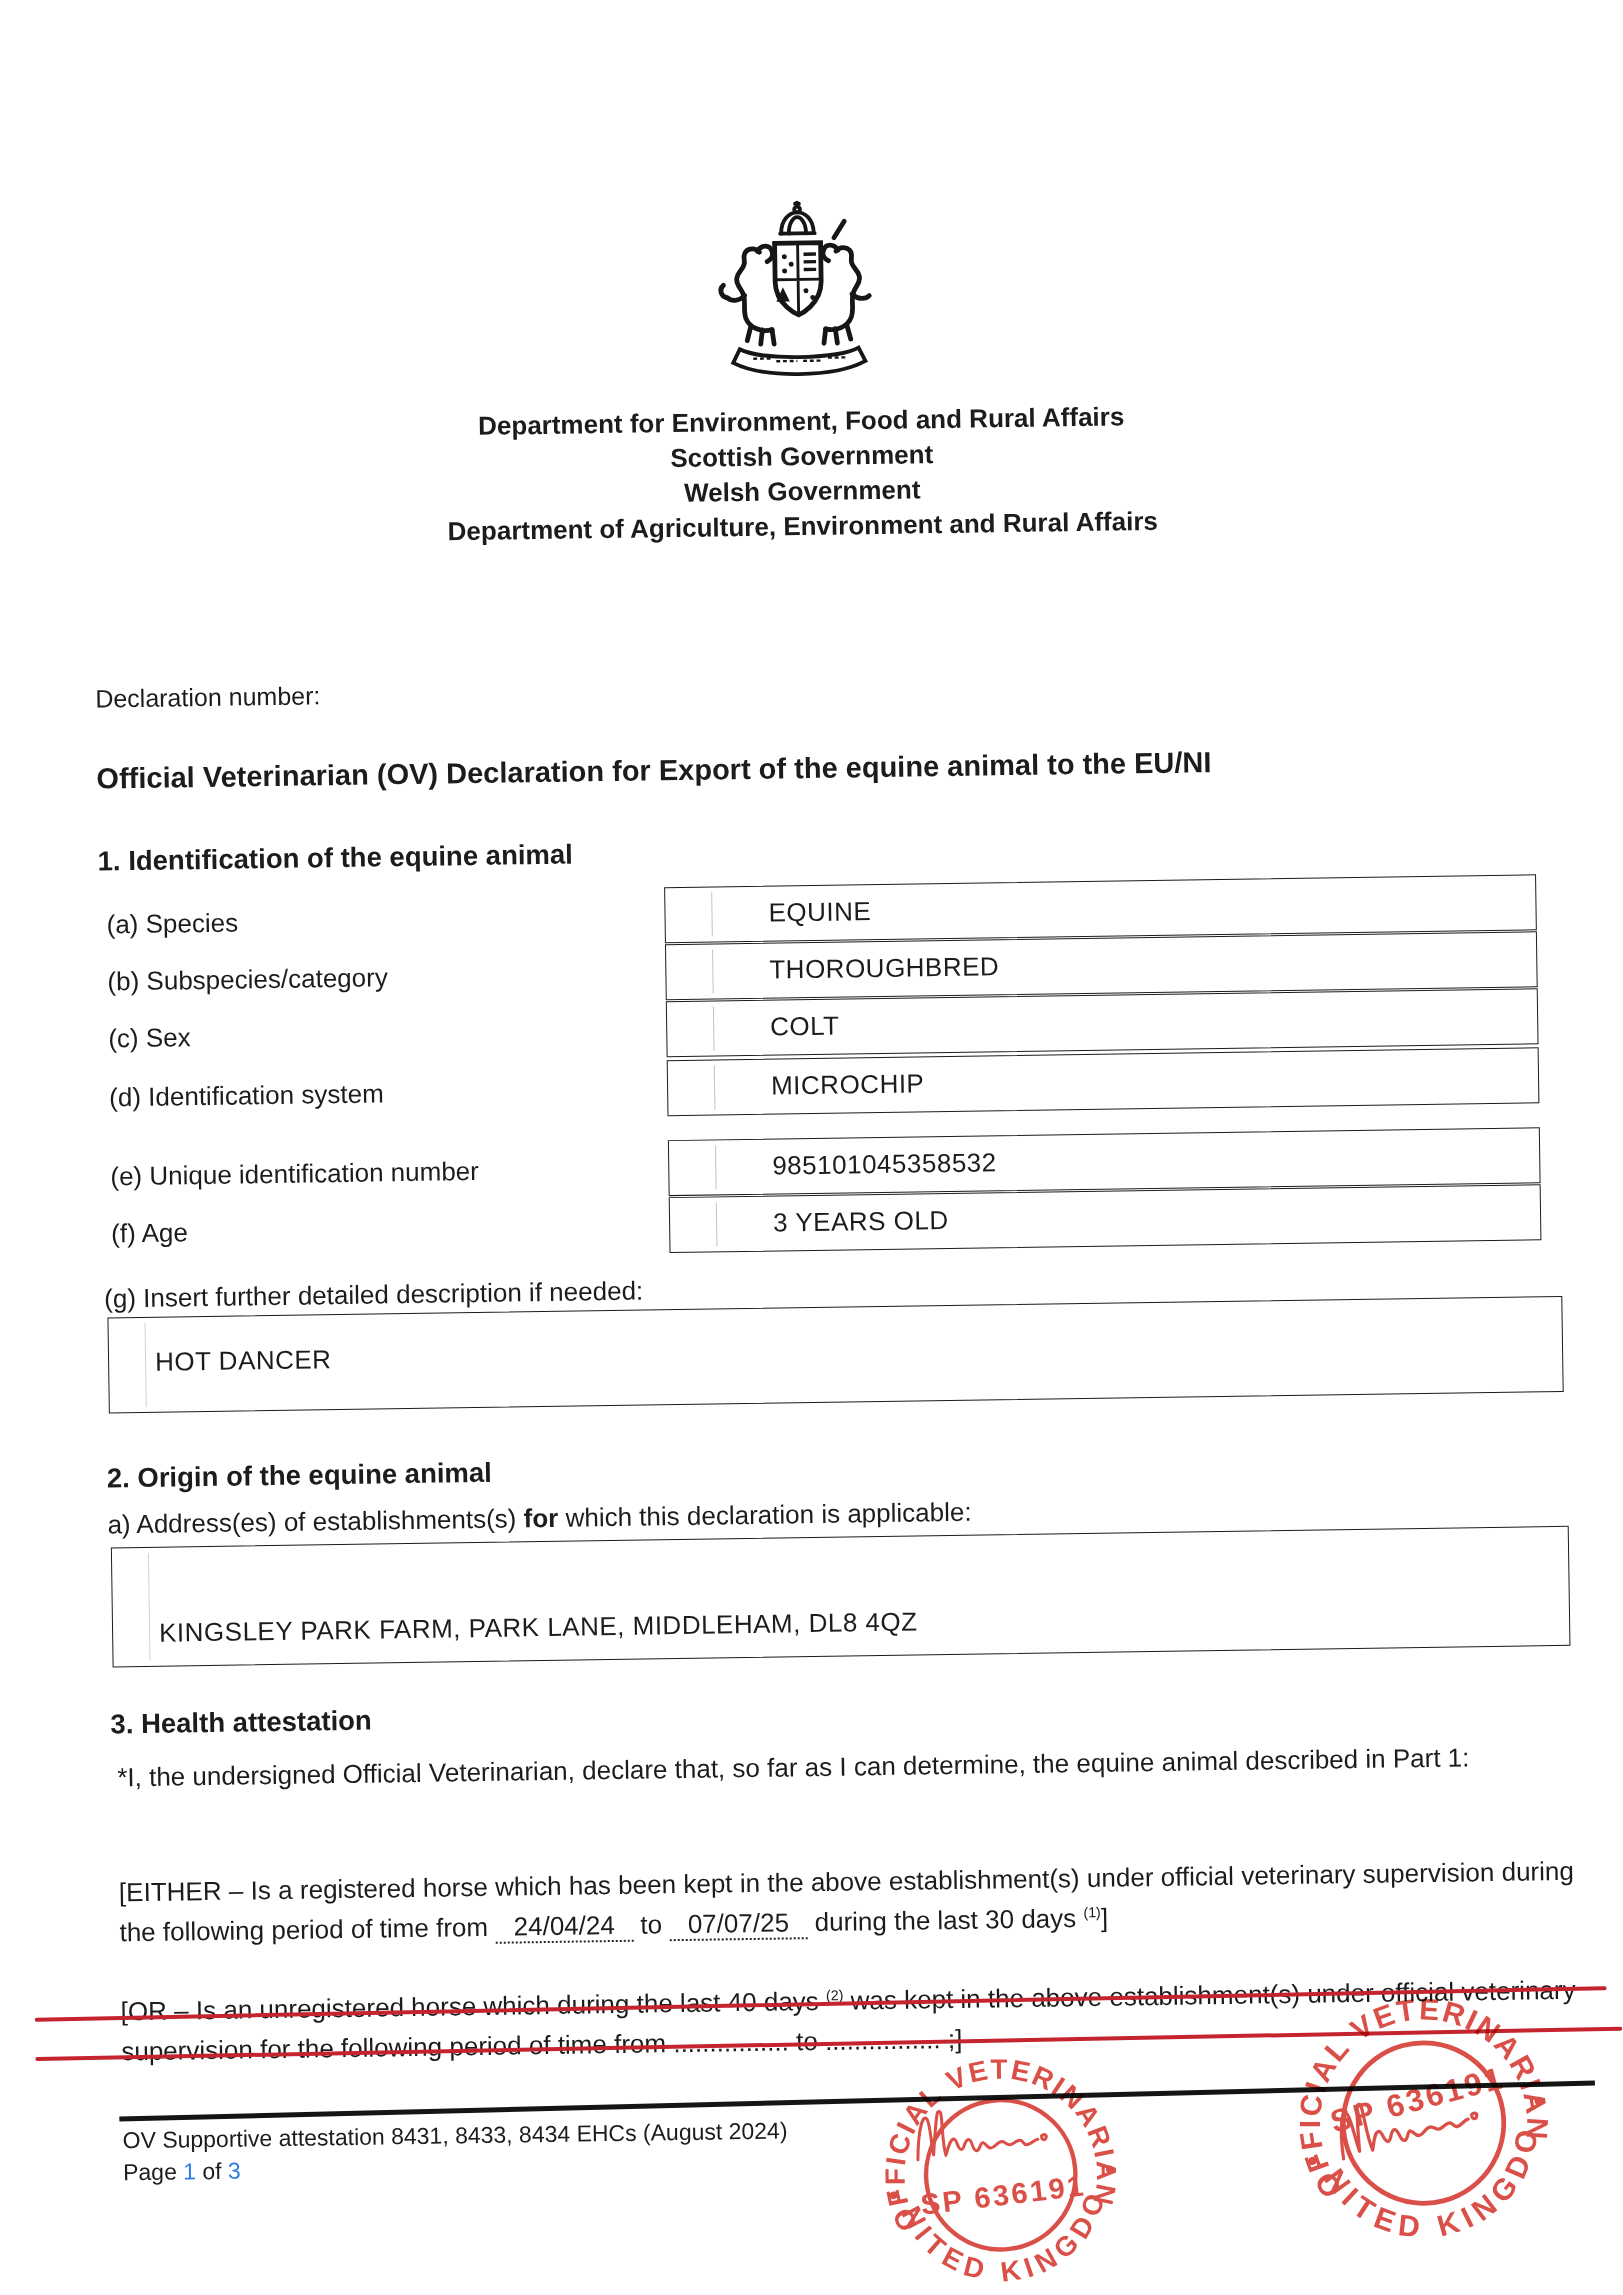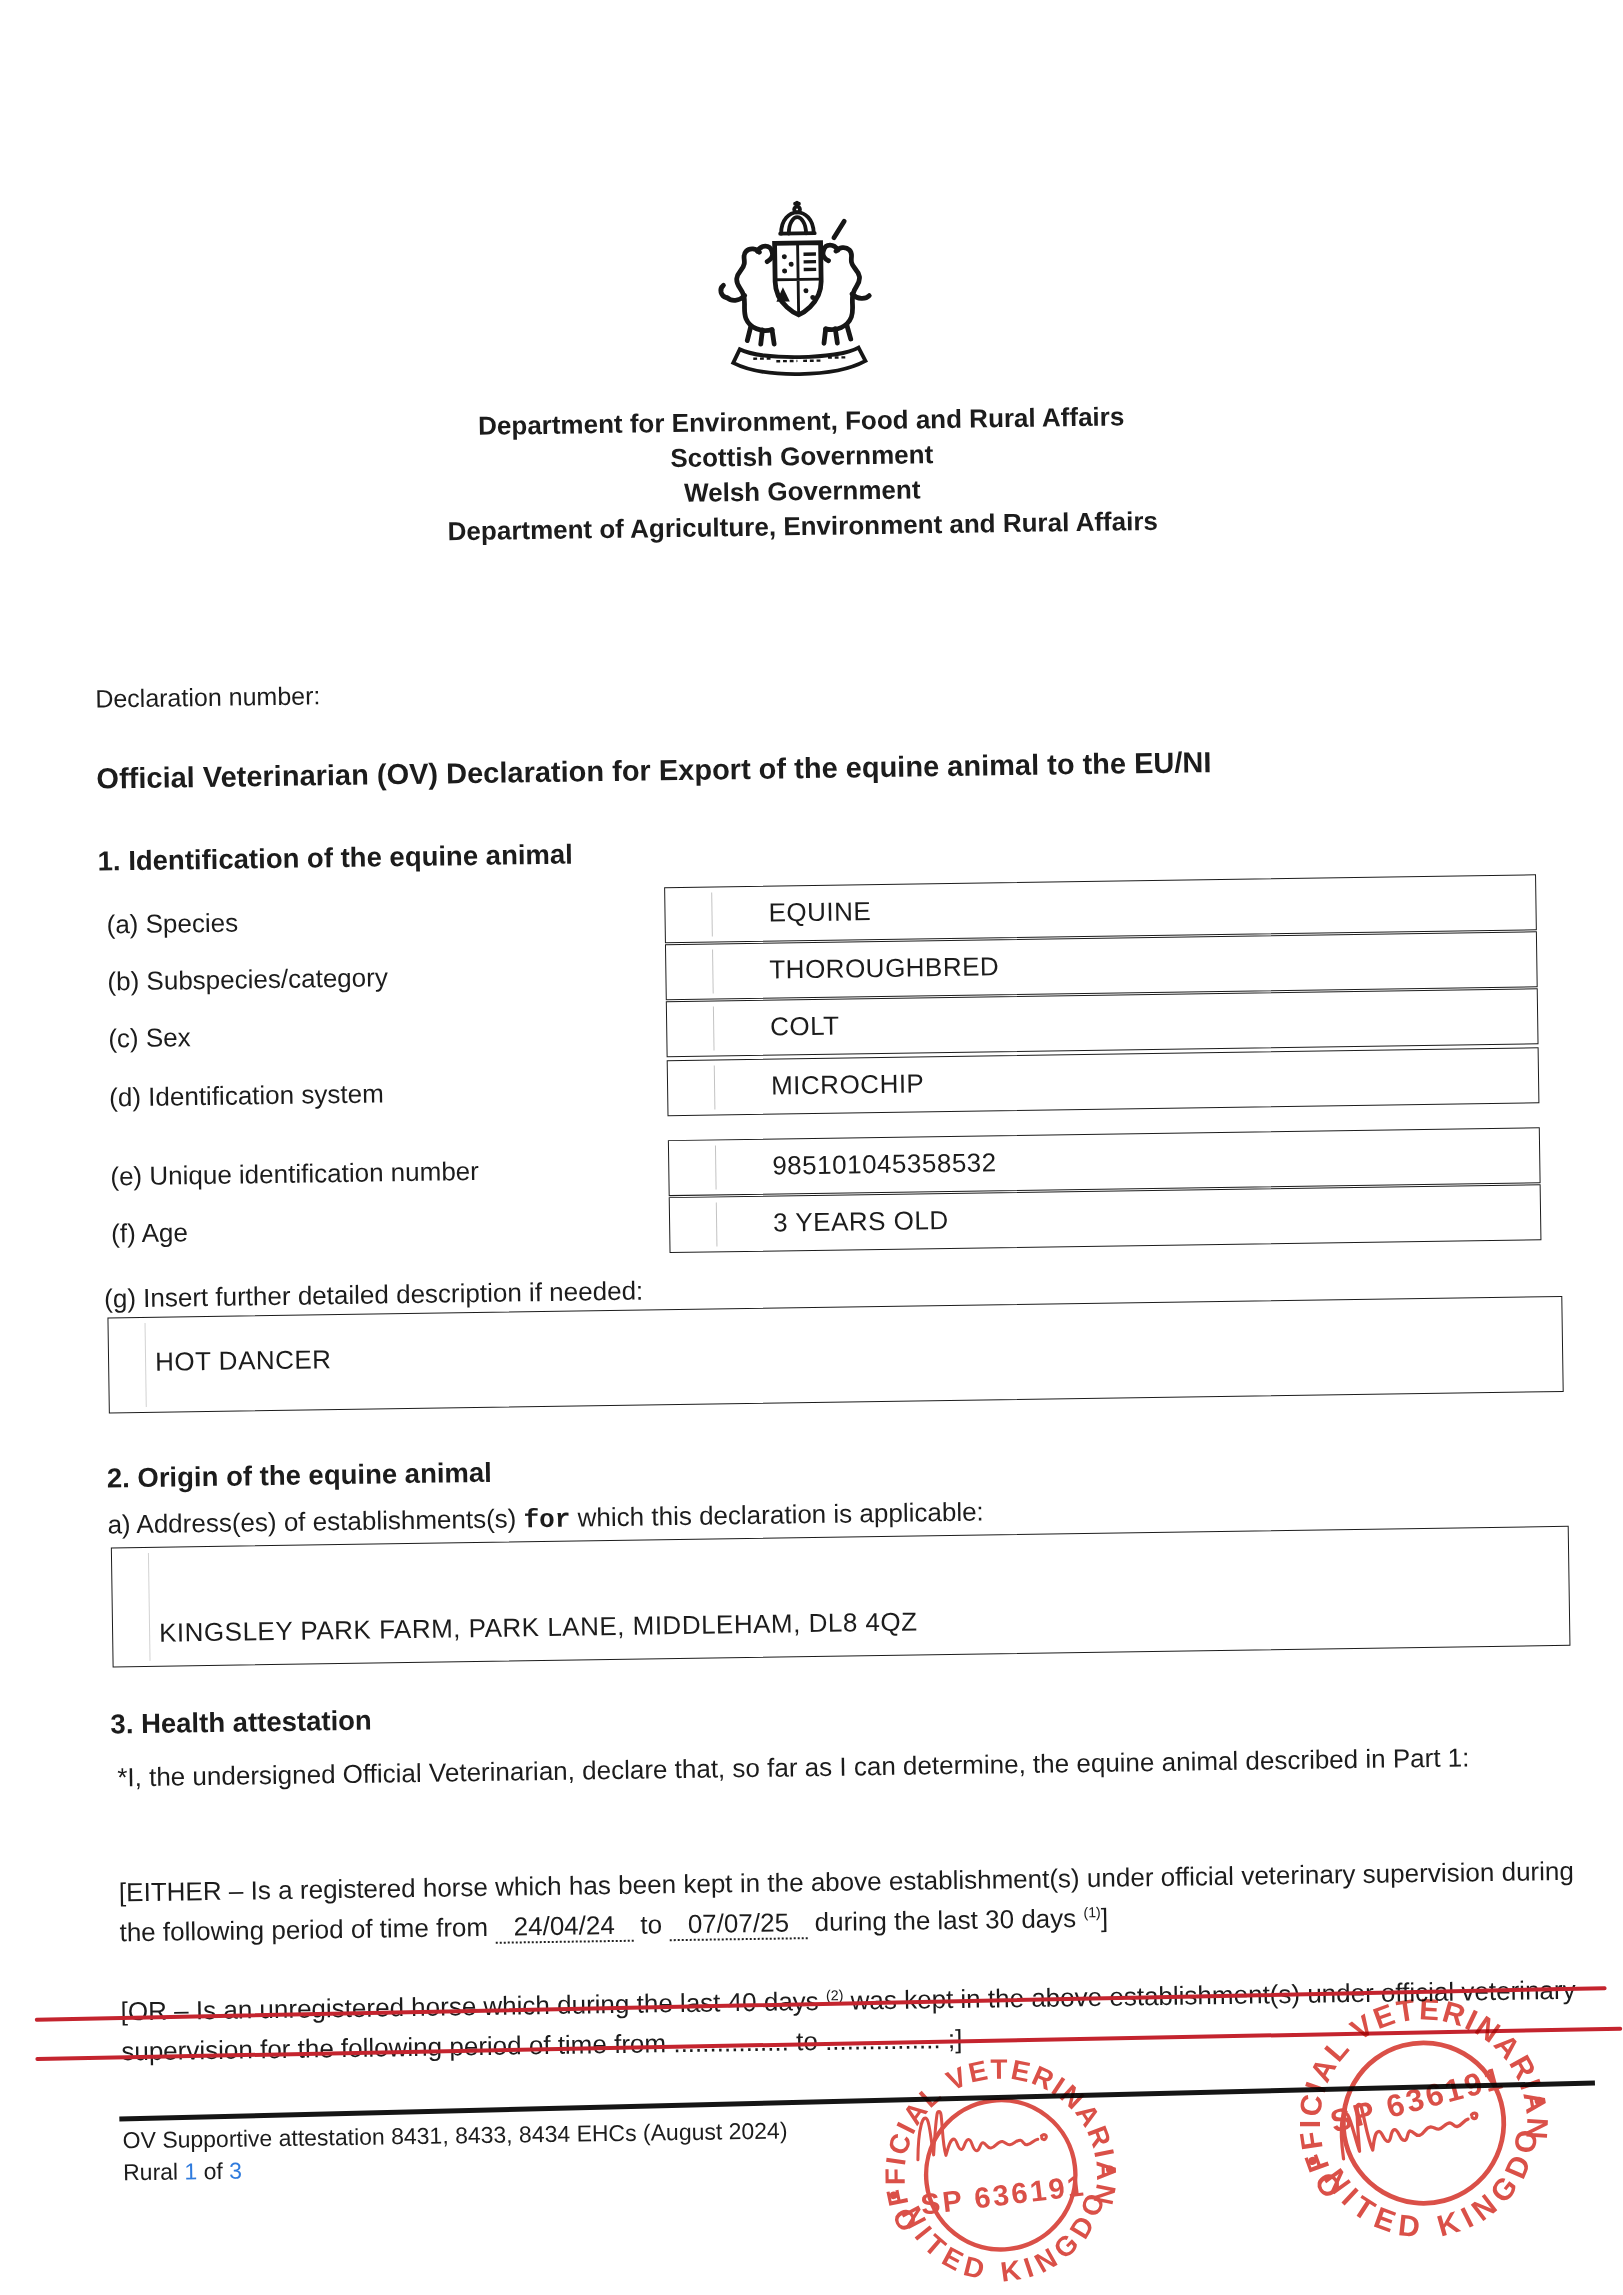--- a/index.html
+++ b/index.html
@@ -33,21 +33,21 @@
 
   .big-box{position:absolute;left:105px;width:1455px;border:1.8px solid var(--ink);box-sizing:border-box;background:#fff;}
   .big-box .cell-divider{position:absolute;left:36px;top:4.6px;bottom:4.6px;width:1.4px;background:#d2d2d2;}
   .g-box{top:1307px;height:96px;}
   .g-box .box-value{position:absolute;left:46px;top:28.5px;font-size:26px;letter-spacing:0.5px;}
   .addr-box{top:1537px;height:120px;width:1458px;}
   .addr-box .box-value{position:absolute;left:46px;top:70px;font-size:26px;letter-spacing:0.5px;}
 
   .g-label{position:absolute;left:102px;top:1273px;font-size:26px;}
   .addr-label{position:absolute;left:102px;top:1499px;font-size:26px;}
-  .addr-label .bold{font-weight:bold;font-family:Liberation Mono, monospace;}
+  .addr-label .bold{font-weight:bold;}
 
   .para{position:absolute;left:108px;width:1455px;font-size:26px;line-height:40px;text-align:justify;}
   .intro-para{top:1747px;}
   .either-para{top:1862px;}
   .or-para{top:1981px;}
   sup{font-size:0.55em;vertical-align:super;line-height:0;}
 
   .date-fill{display:inline-block;border-bottom:2.8px dotted #222;padding:0 18.4px;line-height:27.5px;}
 
   .strike-line{position:absolute;height:4.1px;background:var(--strike-red);border-radius:1.8px;}
@@ -194,21 +194,21 @@
   <div class="para or-para">
     <span>[OR – Is an unregistered horse which during the last 40 days </span><sup>(2)</sup><span> was kept in the above establishment(s) under official veterinary supervision for the following period of time from </span><span>................</span><span> to </span><span>................</span><span> ;]</span>
   </div>
 
   <div class="strike-line strike-1"></div>
   <div class="strike-line strike-2"></div>
 
   <div class="footer-rule"></div>
   <div class="footer-text footer-ref">OV Supportive attestation 8431, 8433, 8434 EHCs (August 2024)</div>
   <div class="footer-text footer-page">
-    <span>Rural </span><span class="page-num">1</span><span> of </span><span class="page-num">3</span>
+    <span>Page </span><span class="page-num">1</span><span> of </span><span class="page-num">3</span>
   </div>
 
   <svg class="stamp stamp-left" viewBox="0 0 200 200">
     <defs>
       <path id="arcTopL" d="M28.6,126 A76,76 0 1 1 171.4,126"></path>
       <path id="arcBotL" d="M19.7,124.6 A84,84 0 0 0 180.3,124.6"></path>
     </defs>
     <circle class="stamp-ring" cx="100" cy="100" r="59"></circle>
     <text class="stamp-arc"><textPath href="#arcTopL" startOffset="50%" text-anchor="middle">OFFICIAL VETERINARIAN</textPath></text>
     <text class="stamp-arc stamp-arc-bottom"><textPath href="#arcBotL" startOffset="50%" text-anchor="middle">UNITED KINGDOM</textPath></text>

